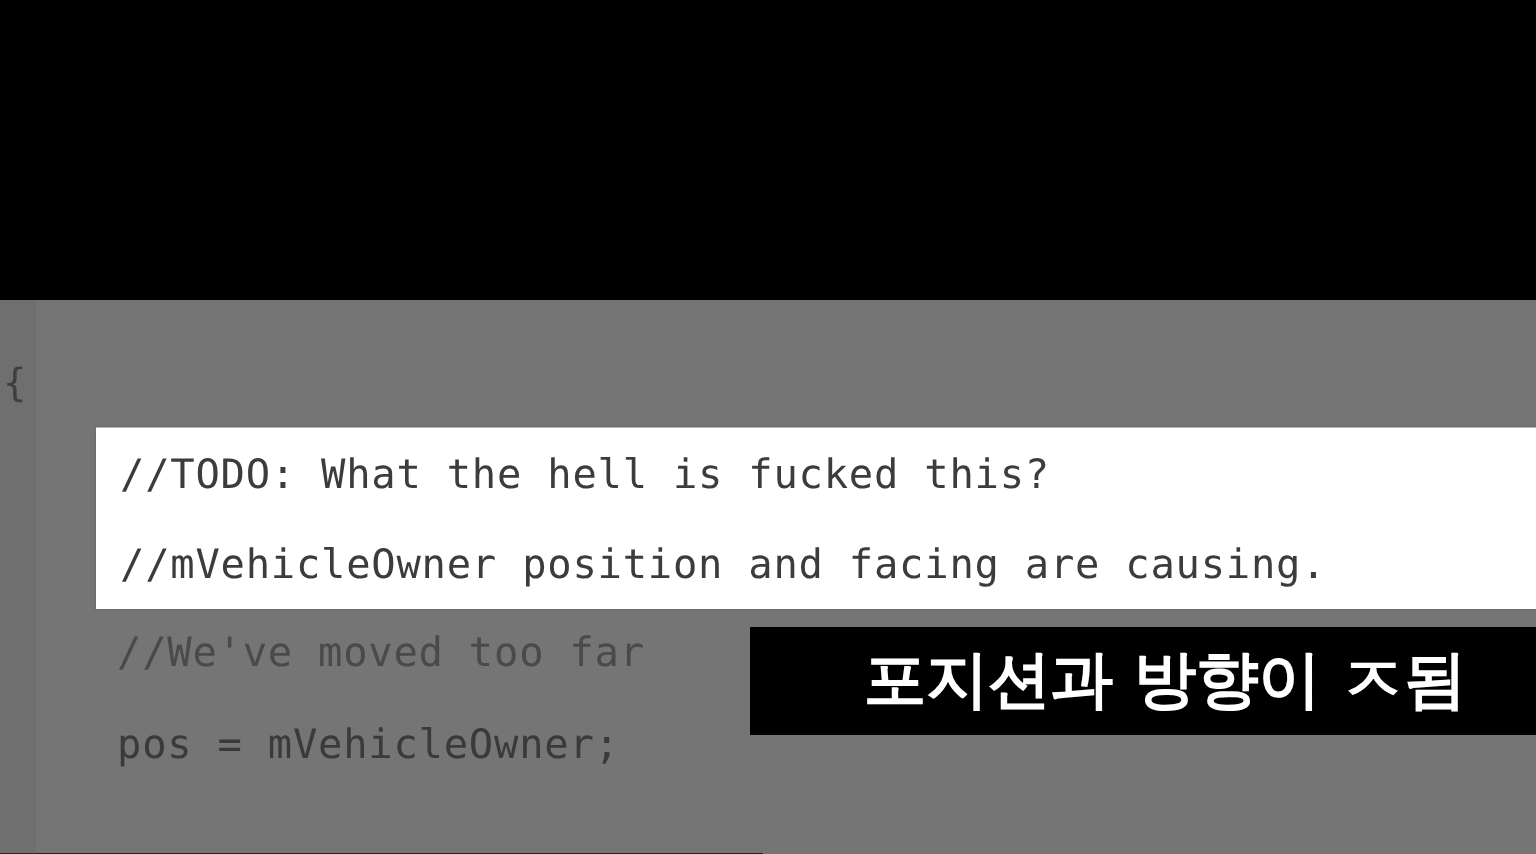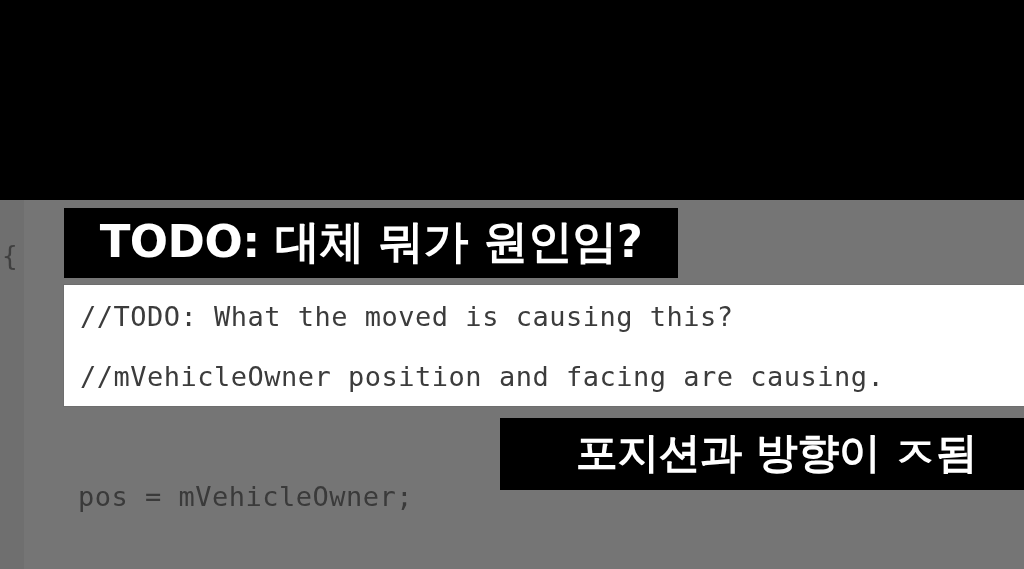--- a/index.html
+++ b/index.html
@@ -139,28 +139,28 @@
 <div id="stage">
 
   <div class="letterbox-top"></div>
 
   <div class="editor-surface"></div>
   <div class="editor-gutter"></div>
 
   <div class="code-line brace">{</div>
 
   <div class="highlight-block">
-    <div class="hl-line one">//TODO: What the moved is causing this?</div>
+    <div class="hl-line one">//TODO: What the hell is fucked this?</div>
     <div class="hl-line two">//mVehicleOwner position and facing are causing.</div>
   </div>
 
+  <div class="code-line l-moved">//We've moved too far</div>
 
   <div class="code-line l-pos">pos = mVehicleOwner;</div>
 
   <div class="code-line l-fucked">
     <span>fucked = </span><span class="kw-true">true</span><span>;</span>
   </div>
 
-  <div class="subtitle subtitle-1">TODO: 대체 뭐가 원인임?</div>
 
   <div class="subtitle subtitle-2">포지션과 방향이 ㅈ됨</div>
 
 </div>
 
 </body></html>

